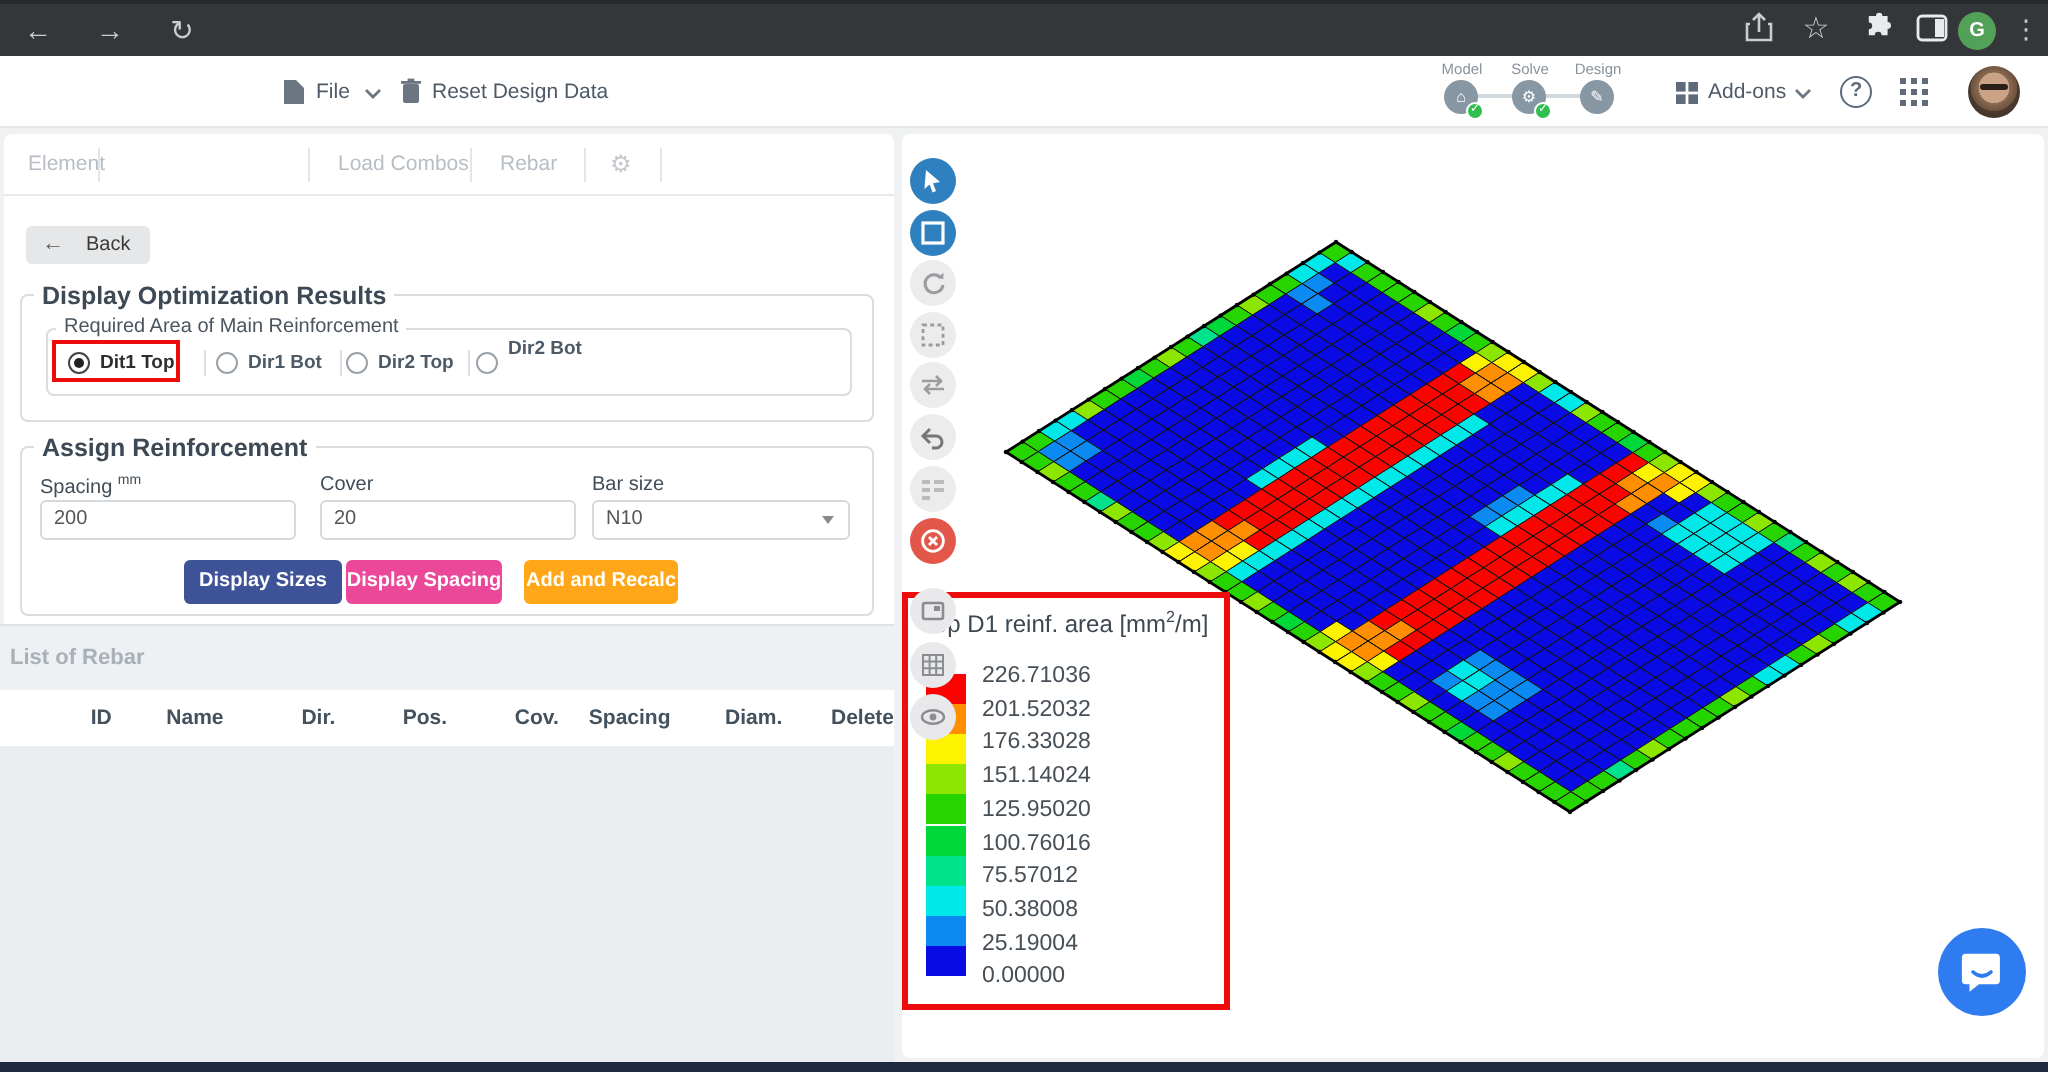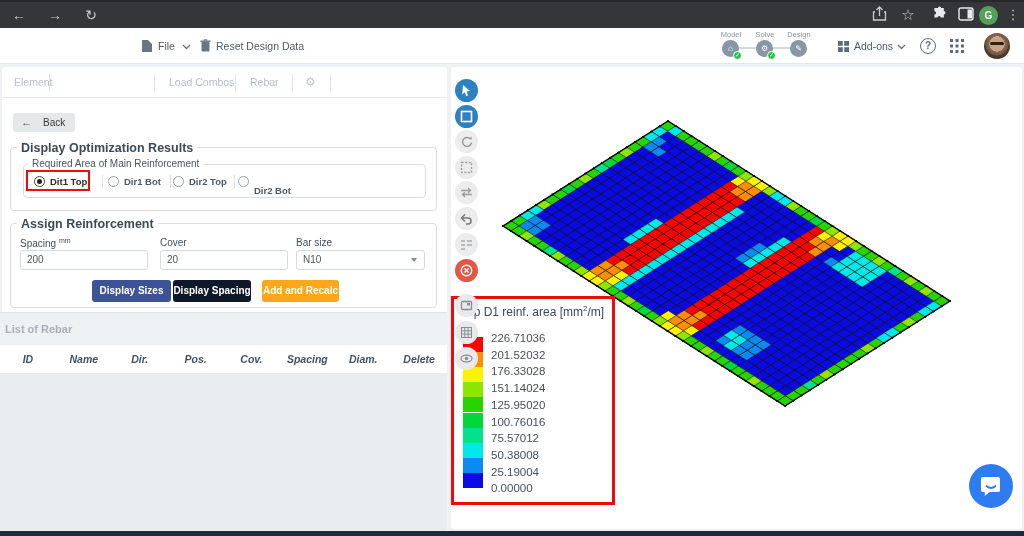--- a/index.html
+++ b/index.html
@@ -50,21 +50,21 @@
 
   .inlabel { position:absolute; font-size:10px; color:#414d58; }
   .inlabel sup { font-size:7px; }
   .input { position:absolute; height:20px; border:1px solid #d5dade; border-radius:3px; background:#fff; font-size:10px; color:#555; line-height:18px; padding-left:6px; }
   .selcaret { position:absolute; right:7px; top:7px; width:0; height:0; border-left:3.5px solid transparent; border-right:3.5px solid transparent; border-top:4px solid #888; }
 
   .pbtn { position:absolute; top:280px; height:22px; border-radius:3px; color:#fff; font-size:10px; font-weight:bold; text-align:center; }
   .listband { position:absolute; left:0; top:312px; width:447px; height:33px; background:#eef1f3; border-top:1px solid #dfe3e6; }
   .listband .t { position:absolute; left:5px; top:0; line-height:33px; font-size:11px; font-weight:bold; color:#a9b0b7; }
   .hdrrow { position:absolute; left:0; top:345px; width:447px; height:28px; background:#fff; display:flex; }
-  .hdrrow .h { flex:1; text-align:center; line-height:28px; font-size:10.5px; font-weight:bold; color:#44525f;font-style:italic; }
+  .hdrrow .h { flex:1; text-align:right; line-height:28px; font-size:10.5px; font-weight:bold; color:#44525f; }
   .graybottom { position:absolute; left:0; top:373px; width:447px; height:158px; background:#e9edf0; }
 
   
   .vpcard { position:absolute; left:451px; top:67px; width:571px; height:462px; background:#fff; border-radius:4px; }
   .vcirc { position:absolute; width:23px; height:23px; border-radius:50%; text-align:center; }
   .vcirc svg { position:absolute; left:4px; top:4px; }
   .annot { position:absolute; border:3px solid #ee0b0b; z-index:9; }
   .legendbox { position:absolute; left:451px; top:296px; width:164px; height:209px; background:#fff; z-index:4; }
   .legendtitle { position:absolute; left:10px; top:8px; font-size:12px; color:#3d4852; }
   .legendtitle sup { font-size:8px; }
@@ -177,36 +177,36 @@
     <span class="rcirc sel" style="left:10px;top:11px"></span>
     <span class="rlabel" style="left:26px;top:11px;color:#2e2e2e">Dit1 Top</span>
     <span class="rsep" style="left:78px;top:10px"></span>
     <span class="rcirc" style="left:84px;top:11px"></span>
     <span class="rlabel" style="left:100px;top:11px">Dir1 Bot</span>
     <span class="rsep" style="left:146px;top:10px"></span>
     <span class="rcirc" style="left:149px;top:11px"></span>
     <span class="rlabel" style="left:165px;top:11px">Dir2 Top</span>
     <span class="rsep" style="left:210px;top:10px"></span>
     <span class="rcirc" style="left:214px;top:11px"></span>
-    <span class="rlabel" style="left:230px;top:20px">Dir2 Bot</span>
+    <span class="rlabel" style="left:230px;top:4px">Dir2 Bot</span>
   </div>
 </div>
 <div class="annot" style="left:26px;top:170px;width:64px;height:21px;border-width:2.5px"></div>
 
 <div class="fieldset" style="left:10px;top:223px;width:427px;height:85px">
   <span class="fslabel fs-big" style="left:6px">Assign Reinforcement</span>
 </div>
 <span class="inlabel" style="left:20px;top:237px"><span>Spacing</span> <sup>mm</sup></span>
 <span class="inlabel" style="left:160px;top:237px">Cover</span>
 <span class="inlabel" style="left:296px;top:237px">Bar size</span>
 <div class="input" style="left:20px;top:250px;width:128px">200</div>
 <div class="input" style="left:160px;top:250px;width:128px">20</div>
 <div class="input" style="left:296px;top:250px;width:129px"><span>N10</span><span class="selcaret"></span></div>
 <div class="pbtn" style="left:92px;width:79px;background:#3e5297;line-height:22px">Display Sizes</div>
-<div class="pbtn" style="left:173px;width:78px;background:#0f172a;line-height:22px">Display Spacing</div>
+<div class="pbtn" style="left:173px;width:78px;background:#ec4899;line-height:22px">Display Spacing</div>
 <div class="pbtn" style="left:262px;width:77px;background:#ffa718;line-height:22px">Add and Recalc</div>
 
 <div class="listband">
     <span class="t">List of Rebar</span>
   </div>
 <div class="hdrrow" id="hdrrow">
     <div class="h">ID</div>
     <div class="h">Name</div>
     <div class="h">Dir.</div>
     <div class="h">Pos.</div>

